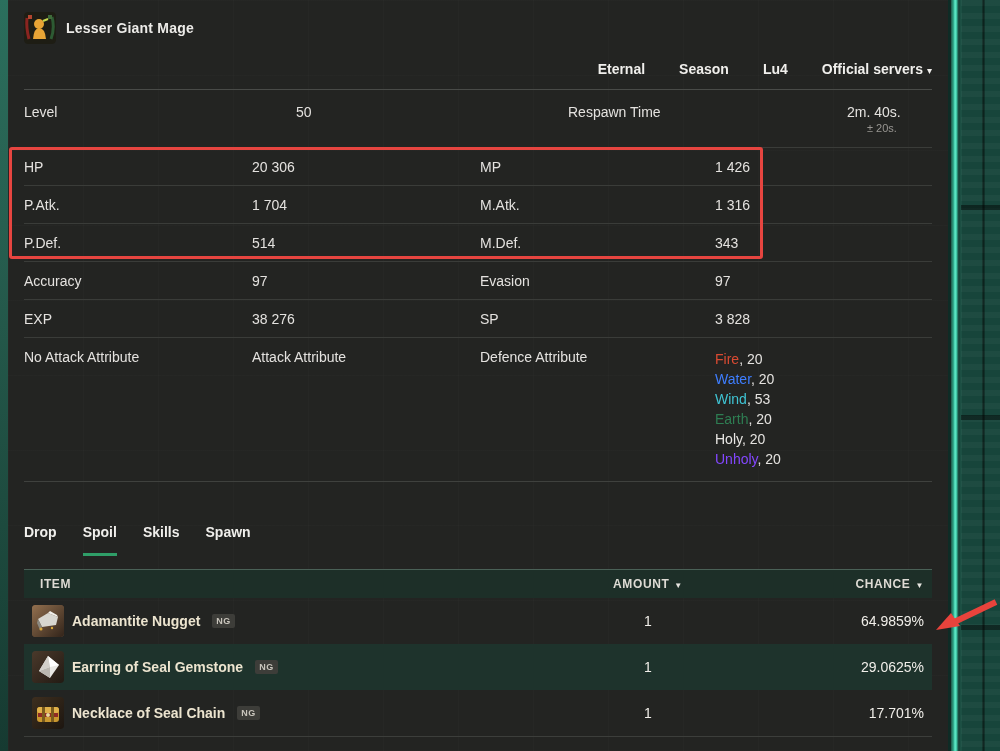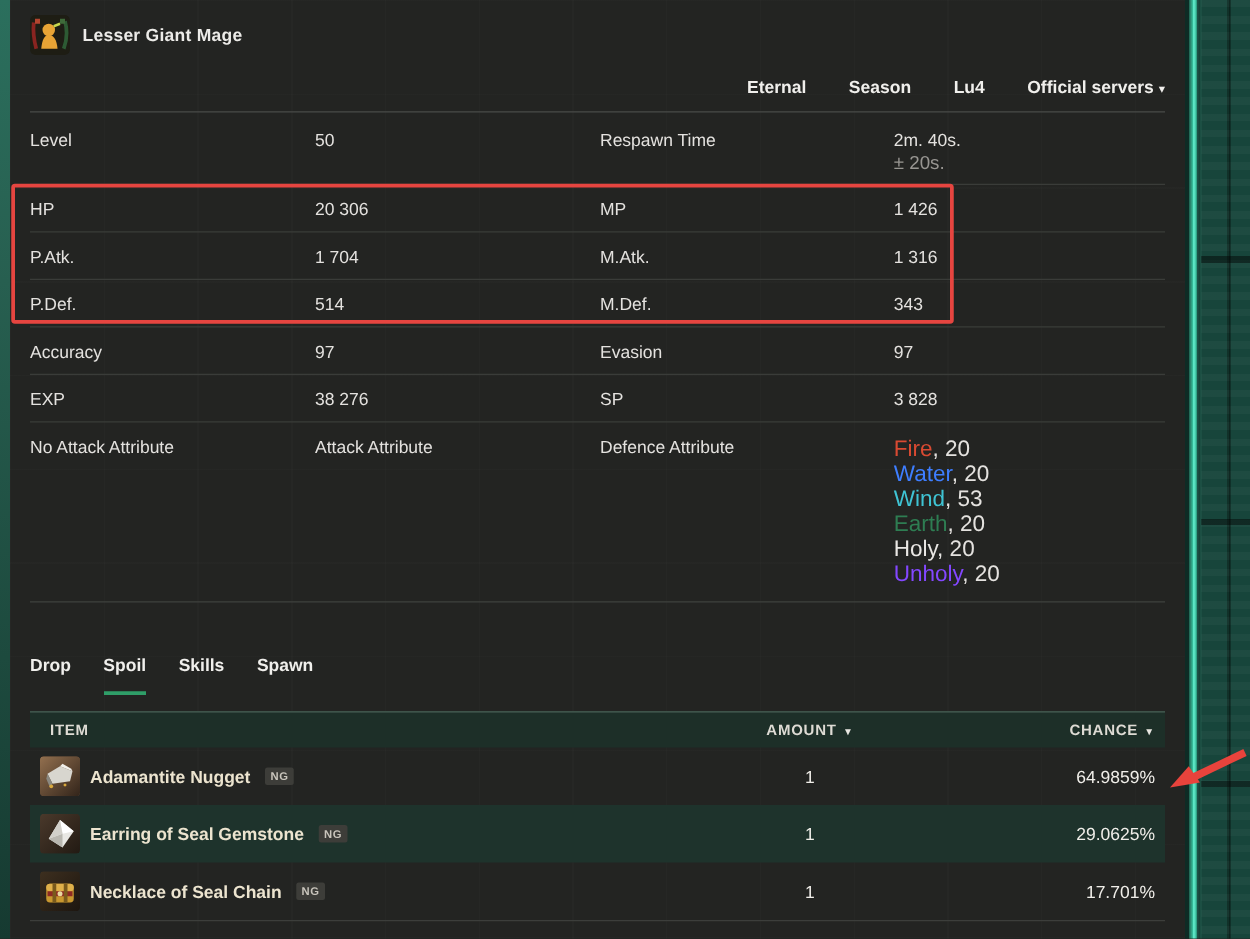--- a/index.html
+++ b/index.html
@@ -57,24 +57,24 @@
   .server-tab{ font-size:14px; font-weight:700; color:#f0efec; cursor:pointer; position:relative; }
   .server-tab.active{ box-shadow:0 15px 0 -12px #2f9e68; }
   .server-tab .caret{ font-size:10px; margin-left:4px; color:#f0efec; }
 
   
   .stat-row{ display:flex; border-bottom:1px solid #3a3c39; }
   .stat-row:last-child{ border-bottom:1px solid #3f413e; }
   .cell{ font-size:14px; color:#e4e2df; }
   .c1{ width:228px; } .c2{ width:228px; } .c3{ width:235px; } .c4{ flex:1; }
   .row-std{ height:38px; } .row-std .cell{ padding-top:11px; }
-  .row-level{ height:58px; } .row-level .cell{ padding-top:14px; }
+  .row-level{ height:58px;gap:44px; } .row-level .cell{ padding-top:14px; }
   .row-attr{ height:144px; } .row-attr .cell{ padding-top:11px; }
-  .respawn-note{ font-size:15px; color:#989692; margin-top:2px; }
-  .def-line{ line-height:20px; font-size:18px; color:#e4e2df; }
+  .respawn-note{ font-size:11px; color:#989692; margin-top:2px;margin-left:20px; }
+  .def-line{ line-height:20px; font-size:14px; color:#e4e2df; }
 
   
   .section-tabs{ margin-top:42px; display:flex; gap:26px; height:32px; }
   .section-tab{ font-size:14px; font-weight:700; color:#f0efec; cursor:pointer; padding-bottom:9px; }
   .section-tab.active{ box-shadow:inset 0 -3px 0 #2f9e68; }
 
   
   .spoil-table{ margin-top:13px; }
   .thead{
     display:flex; align-items:center; height:29px;

